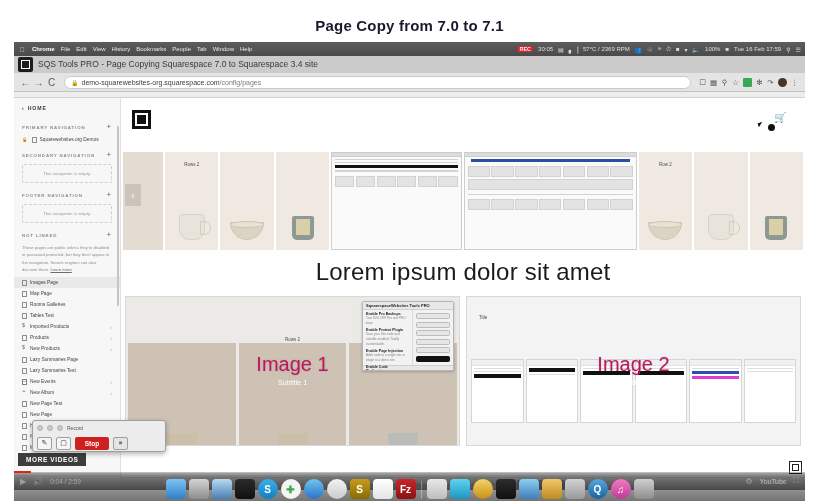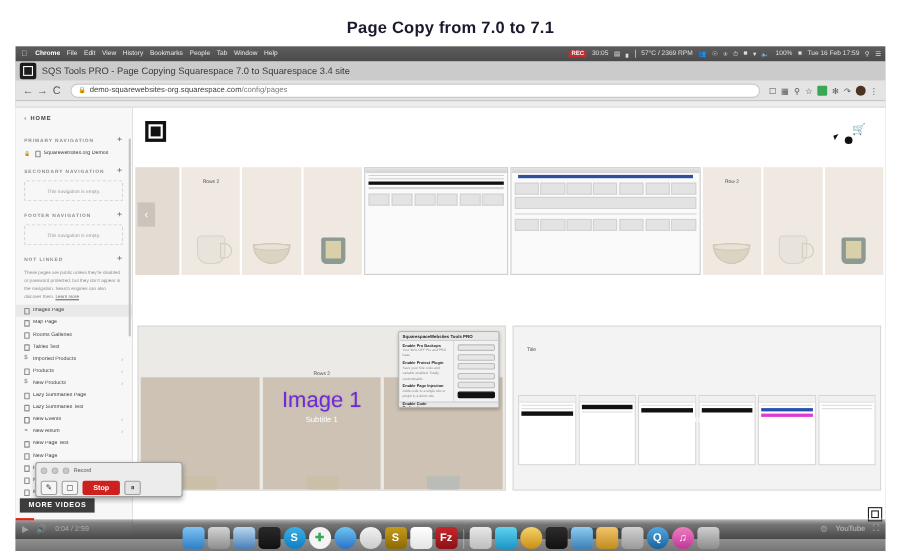--- a/index.html
+++ b/index.html
@@ -205,21 +205,21 @@
   .lower-row {
     position:absolute; left:0; top:198px; width:100%; height:150px;
     display:flex; gap:6px; padding:0 4px;
   }
   .panel-img {
     flex:1; position:relative; overflow:hidden; background:#eceae6;
     border:1px solid #d8d8d8;
   }
   .imgcap {
     position:absolute; left:0; right:0; top:56px; text-align:center;
-    font-size:20px; color:#6d28d9; text-shadow:0 0 2px rgba(0,0,0,.18);
+    font-size:20px; color:#be185d; text-shadow:0 0 2px rgba(0,0,0,.18);
     font-weight:300;
   }
   .imgsub {
     position:absolute; left:0; right:0; top:82px; text-align:center;
     font-size:7px; color:#ffffff; font-weight:300;
   }
   .three-tiles { position:absolute; left:0; right:0; bottom:0; top:46px; display:flex; gap:3px; padding:0 2px;}
   .three-tiles .tile { flex:1; background:#cdc2b4; position:relative; }
   .tile .pot { position:absolute; bottom:-8px; left:50%; transform:translateX(-50%); width:30px; height:20px; border-radius:0 0 14px 14px; }
   .tile .pot.beige{background:#cbbfa8;}
@@ -580,20 +580,21 @@
             <div class="bowl"></div>
           </div>
           <div class="g-card" style="flex:1">
             <div class="mug"></div>
           </div>
           <div class="g-card" style="flex:1">
             <div class="cup"></div>
           </div>
         </div>
 
+        <div class="lorem">Lorem ipsum dolor sit amet</div>
 
         <div class="lower-row">
 
           <div class="panel-img">
             <div class="label-sm" style="top:40px">Rows 2</div>
             <div class="three-tiles">
               <div class="tile">
                   <div class="pot beige"></div>
                 </div>
               <div class="tile">
@@ -671,20 +672,21 @@
                   <div class="mline"></div>
                   <div class="mblu"></div>
                   <div class="mpink"></div>
                 </div>
               <div class="mini-card">
                   <div class="mh"></div>
                   <div class="mline"></div>
                   <div class="mline"></div>
                 </div>
             </div>
+            <div class="imgcap">Image 2</div>
             <div class="imgsub">Subtitle 2</div>
           </div>
         </div>
 
         <div class="publish-bar">
           <span>The site is password protected, anyone with the password can see the site.</span>
           <span class="publish-btn">Publish Your Site</span>
         </div>
         <div class="canvas-handle"></div>
       </div>

